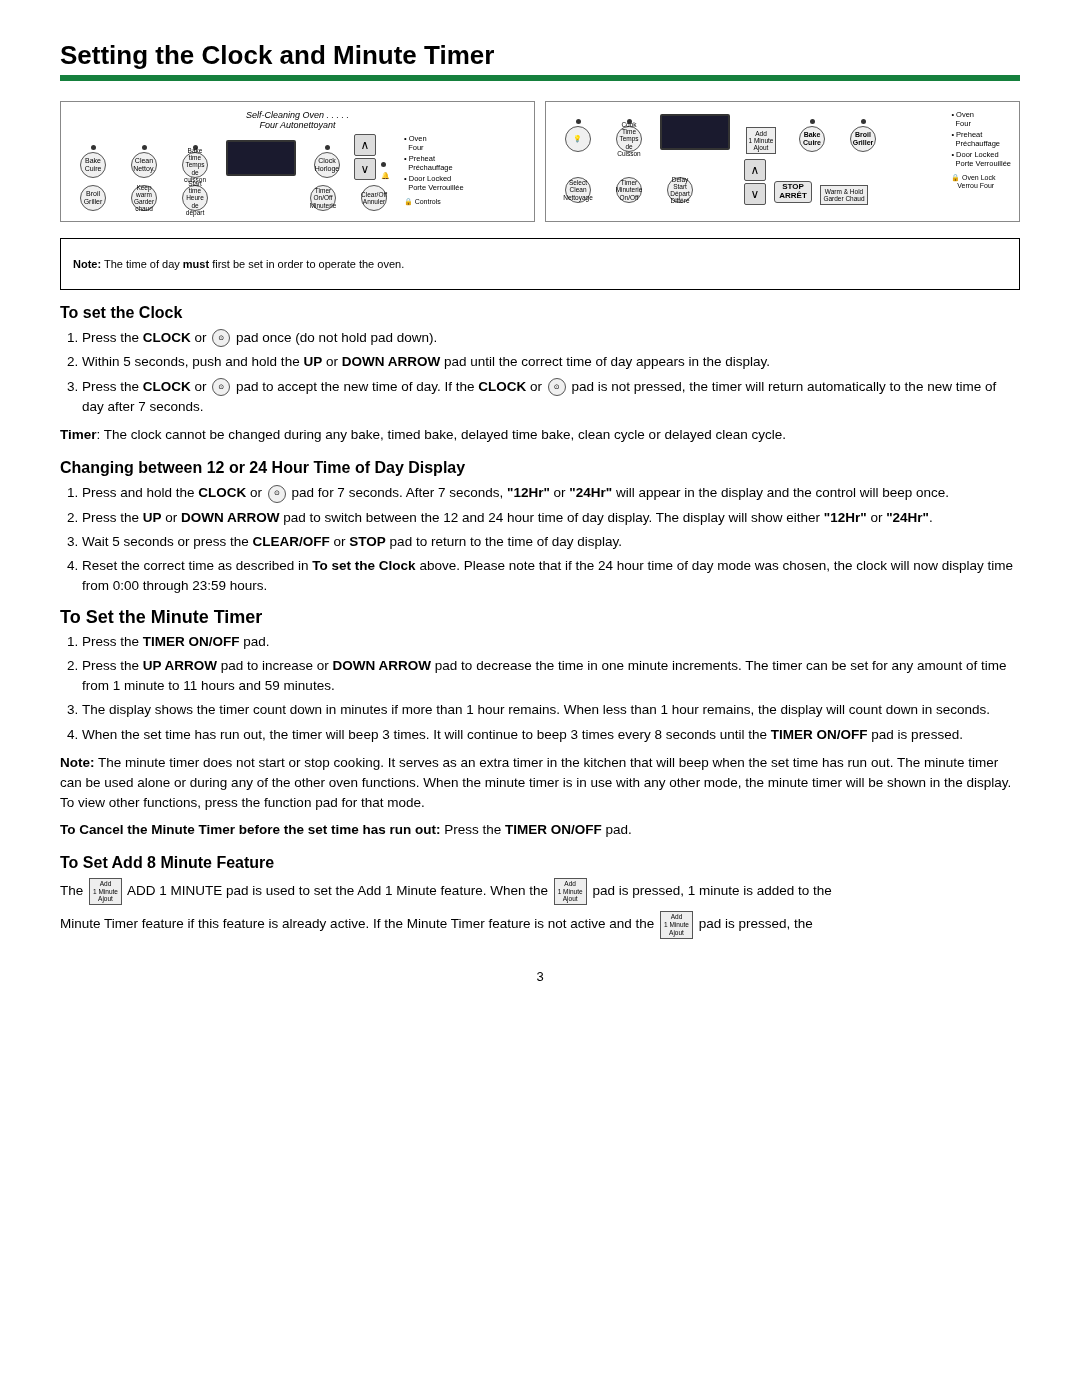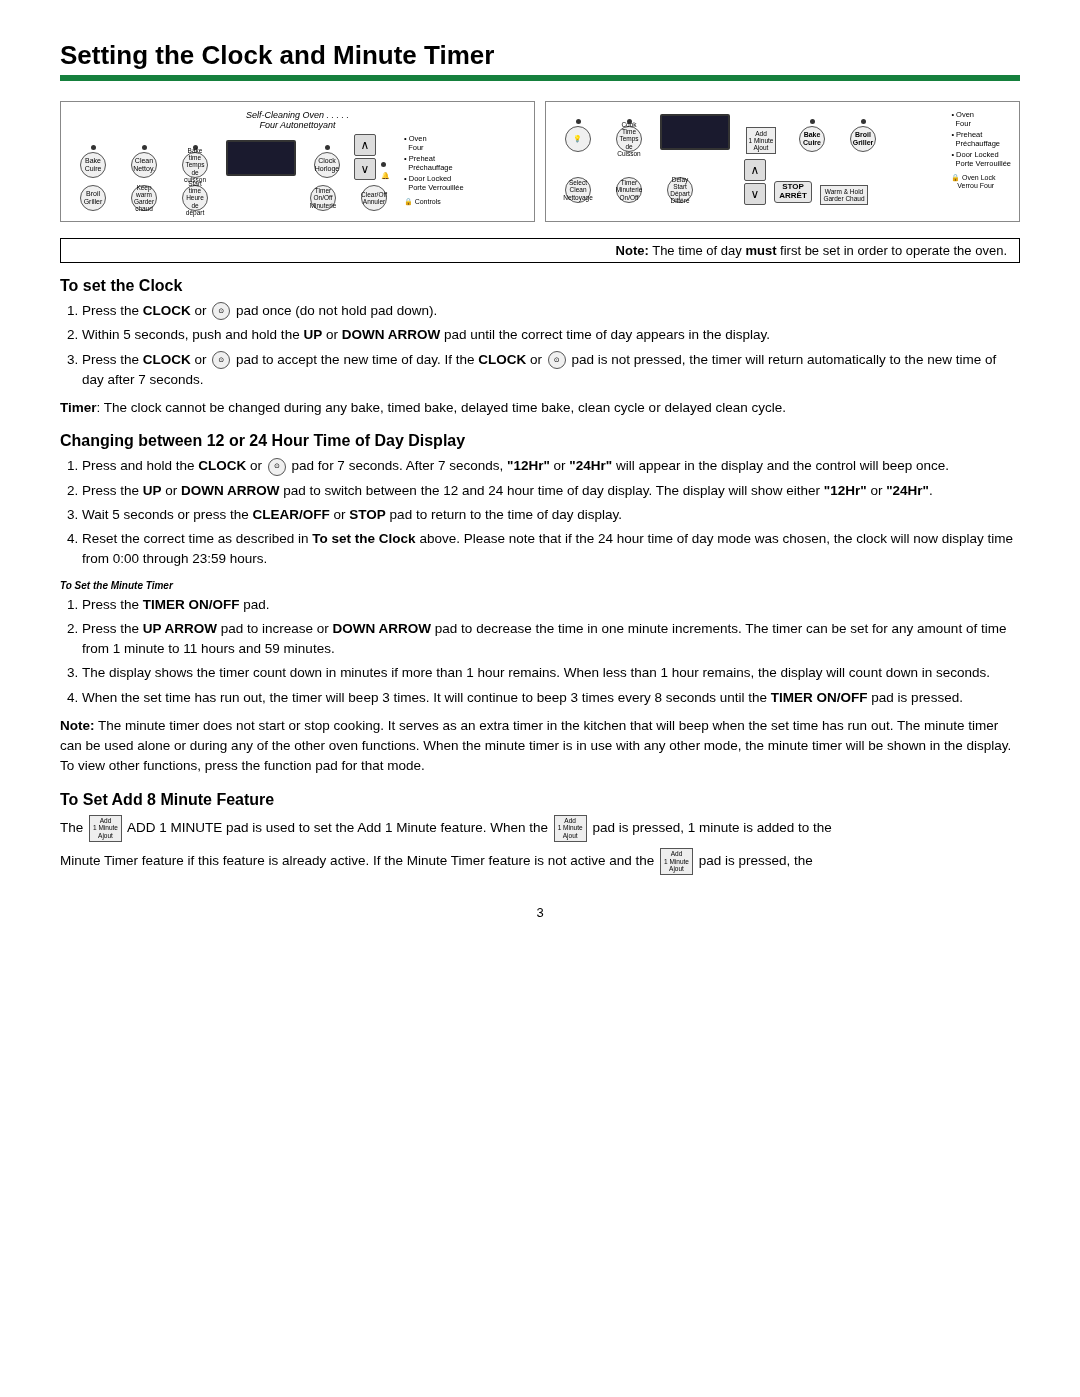--- a/index.html
+++ b/index.html
@@ -95,37 +95,36 @@
     }
     .panel-right-section {
       display: flex;
       flex-direction: column;
       align-items: flex-start;
       gap: 2px;
       font-size: 7.5px;
     }
     .note-box {
       border: 1px solid #000;
-      padding: 4px 12px;
+      padding: 19px 12px;
       margin-bottom: 14px;
-      font-size: 13px;
-      text-align: right;
+      font-size: 11px;
+      text-align: left;
     }
     h2 {
       font-size: 16px;
       font-weight: bold;
       margin-bottom: 6px;
       margin-top: 14px;
     }
     h3 {
-      font-size: 10px;
+      font-size: 18px;
       font-weight: bold;
       margin-bottom: 4px;
       margin-top: 10px;
-      font-style: italic;
     }
     p {
       margin-bottom: 6px;
       line-height: 1.5;
     }
     ol {
       padding-left: 22px;
       margin-bottom: 8px;
     }
     ol li {
@@ -385,20 +384,23 @@
     <li>
       The display shows the timer count down in minutes if more than 1 hour remains. When less than 1 hour remains, the display will count down in seconds.
     </li>
     <li>
       When the set time has run out, the timer will beep 3 times. It will continue to beep 3 times every 8 seconds until the <strong>TIMER ON/OFF</strong> pad is pressed.
     </li>
   </ol>
 
   <p>
     <strong>Note:</strong> The minute timer does not start or stop cooking. It serves as an extra timer in the kitchen that will beep when the set time has run out. The minute timer can be used alone or during any of the other oven functions. When the minute timer is in use with any other mode, the minute timer will be shown in the display. To view other functions, press the function pad for that mode.
+  </p>
+  <p>
+    <strong>To Cancel the Minute Timer before the set time has run out:</strong> Press the <strong>TIMER ON/OFF</strong> pad.
   </p>
 
   <h2>To Set Add 8 Minute Feature</h2>
 
   <p>
     The <span class="inline-btn">
         <span class="small-rect">Add<br>1 Minute<br>Ajout</span>
       </span> ADD 1 MINUTE pad is used to set the Add 1 Minute feature. When the <span class="inline-btn">
         <span class="small-rect">Add<br>1 Minute<br>Ajout</span>
       </span> pad is pressed, 1 minute is added to the

